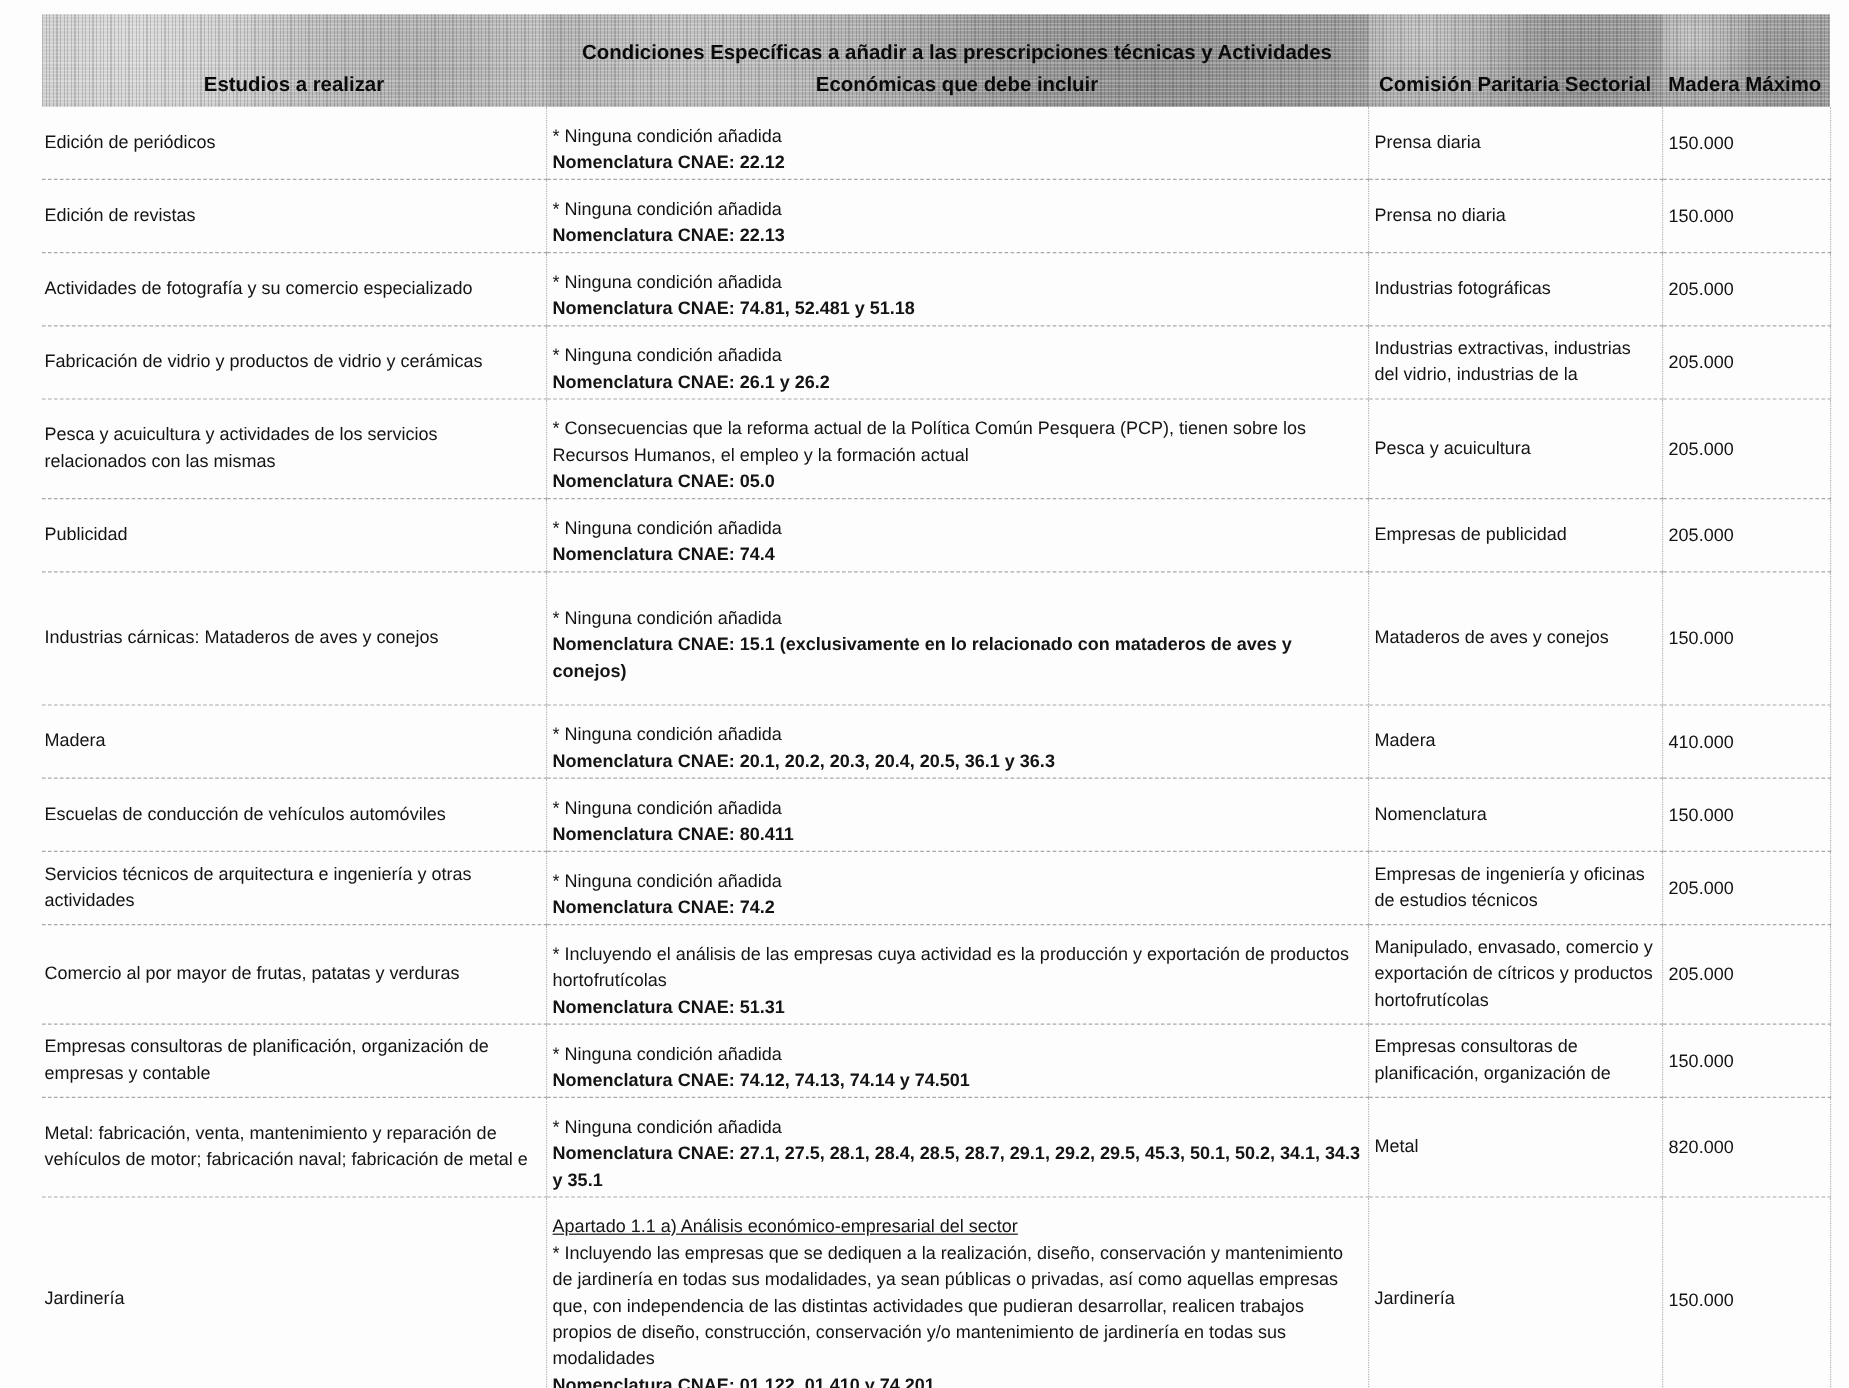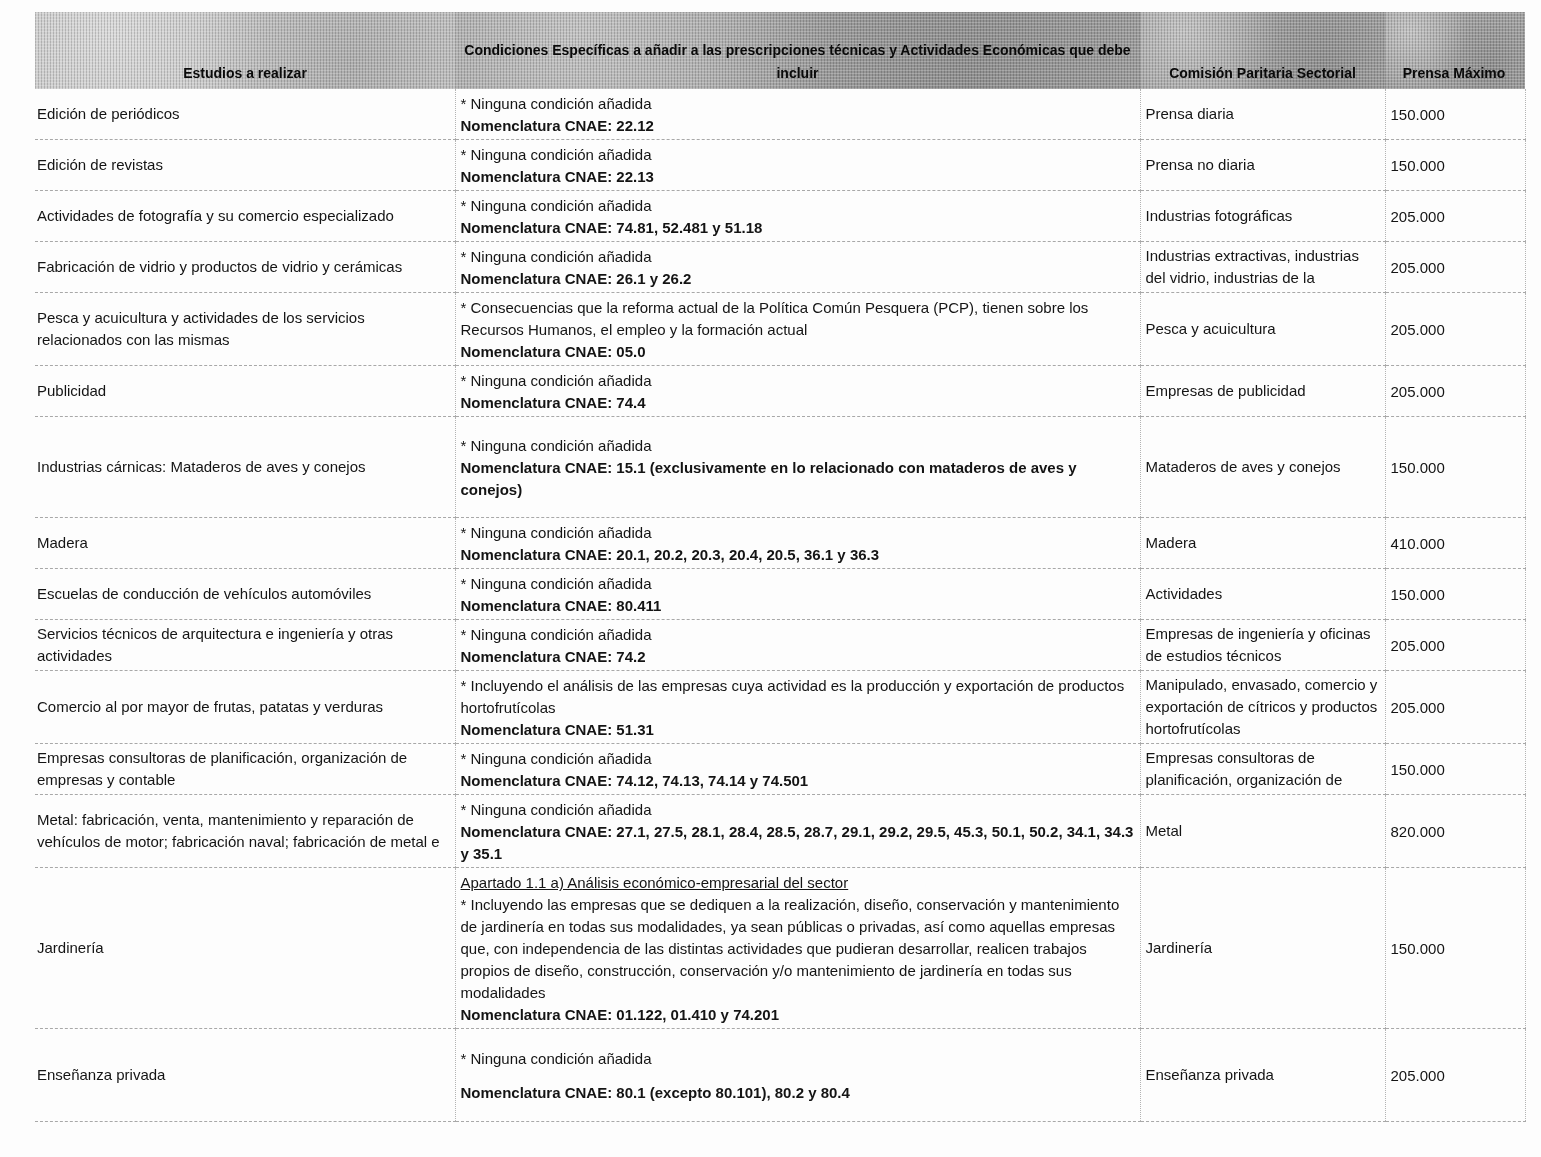--- a/index.html
+++ b/index.html
@@ -25,21 +25,21 @@
   }
   col.c1 { width: 420px; }
   col.c2 { width: 685px; }
   col.c3 { width: 245px; }
   col.c4 { width: 140px; }
 
   thead th {
     height: 70px;
     vertical-align: bottom;
     font-weight: bold;
-    font-size: 14px;
+    font-size: 17px;
     color: #0a0a0a;
     padding: 2px 6px 5px 6px;
     text-align: center;
     line-height: 1.6;
     background-color: #a2a2a2;
     background-image:
       repeating-linear-gradient(0deg, rgba(255,255,255,.22) 0 1px, transparent 1px 3px),
       repeating-linear-gradient(90deg, rgba(0,0,0,.16) 0 1px, transparent 1px 3px),
       radial-gradient(circle at 18% 25%, rgba(255,255,255,.35), transparent 45%),
       radial-gradient(circle at 75% 70%, rgba(0,0,0,.12), transparent 50%);
@@ -58,21 +58,21 @@
     padding: 2px 5px;
     overflow: hidden;
   }
   td.estudio {
     line-height: 22px;
     border-right: 1px dotted #b3b3b3;
     padding: 2px 2px;
   }
   td.cond {
     border-right: 1px dotted #b3b3b3;
-    padding: 4px 6px 2px 5px;
+    padding: 14px 6px 2px 5px;
   }
   .cond-wrap .line { line-height: 22px; }
   .cond-wrap .bold { font-weight: bold; }
   .cond-wrap .underline { text-decoration: underline; }
   td.comision {
     text-align: left;
     line-height: 22px;
     border-right: 1px dotted #b3b3b3;
   }
   td.coste {
@@ -101,21 +101,21 @@
       <col class="c1">
         <col class="c2">
         <col class="c3">
         <col class="c4">
     </colgroup>
     <thead>
       <tr>
         <th class="h-estudios">Estudios a realizar</th>
         <th class="h-condiciones">Condiciones Específicas a añadir a las prescripciones técnicas y Actividades Económicas que debe incluir</th>
         <th class="h-comision">Comisión Paritaria Sectorial</th>
-        <th class="h-coste">Prensa Máximo</th>
+        <th class="h-coste">Madera Máximo</th>
       </tr>
     </thead>
     <tbody>
         <tr>
           <td class="estudio">Edición de periódicos</td>
           <td class="cond">
             <div class="cond-wrap">
               <div class="line normal">* Ninguna condición añadida</div>
               <div class="line bold">Nomenclatura CNAE: 22.12</div>
             </div>
@@ -201,21 +201,21 @@
           <td class="coste">410.000</td>
         </tr>
         <tr>
           <td class="estudio">Escuelas de conducción de vehículos automóviles</td>
           <td class="cond">
             <div class="cond-wrap">
               <div class="line normal">* Ninguna condición añadida</div>
               <div class="line bold">Nomenclatura CNAE: 80.411</div>
             </div>
           </td>
-          <td class="comision">Actividades</td>
+          <td class="comision">Nomenclatura</td>
           <td class="coste">150.000</td>
         </tr>
         <tr>
           <td class="estudio">Servicios técnicos de arquitectura e ingeniería y otras actividades</td>
           <td class="cond">
             <div class="cond-wrap">
               <div class="line normal">* Ninguna condición añadida</div>
               <div class="line bold">Nomenclatura CNAE: 74.2</div>
             </div>
           </td>

